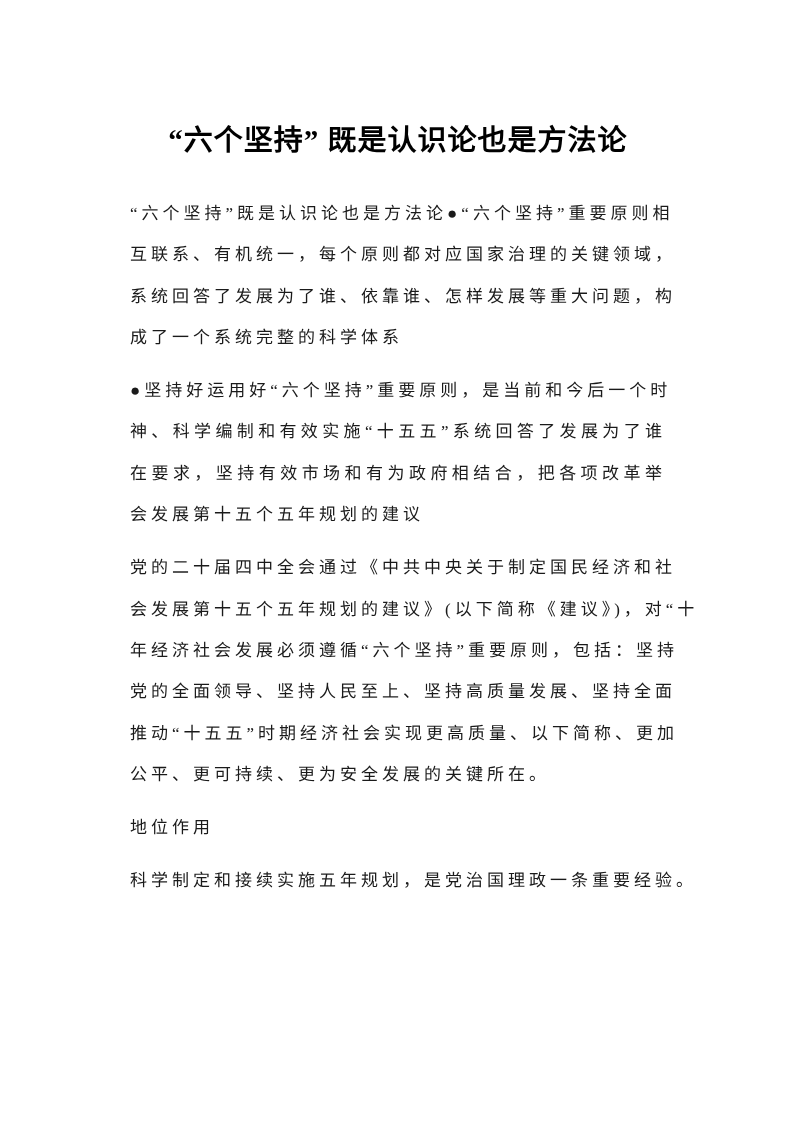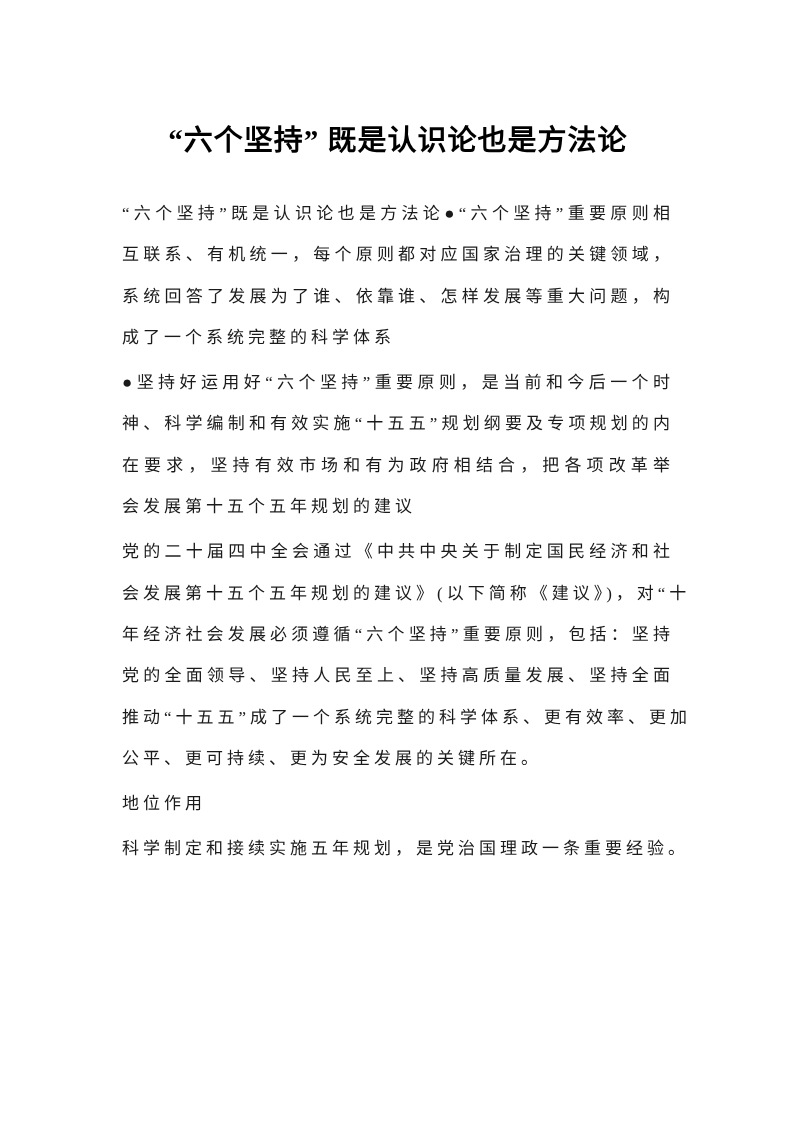--- a/index.html
+++ b/index.html
@@ -26,21 +26,21 @@
     font-size: 29px;
     font-weight: 700;
     line-height: 38px;
     letter-spacing: 1px;
     text-align: center;
     white-space: nowrap;
     margin: 0 0 34px 0;
     color: #000000;
   }
   .para {
-    margin: 4px;
+    margin: 12px;
     padding: 0;
   }
   .line {
     font-size: 17px;
     line-height: 41.3px;
     height: 41.3px;
     letter-spacing: 4px;
     color: #1a1a1a;
     text-align: justify;
     text-align-last: justify;
@@ -62,31 +62,31 @@
 
     <div class="para">
       <div class="line">“六个坚持”既是认识论也是方法论●“六个坚持”重要原则相</div>
       <div class="line">互联系、有机统一，每个原则都对应国家治理的关键领域，</div>
       <div class="line">系统回答了发展为了谁、依靠谁、怎样发展等重大问题，构</div>
       <div class="line last">成了一个系统完整的科学体系</div>
     </div>
 
     <div class="para">
       <div class="line">●坚持好运用好“六个坚持”重要原则，是当前和今后一个时</div>
-      <div class="line">神、科学编制和有效实施“十五五”规划纲要及专项规划的内</div>
+      <div class="line">神、科学编制和有效实施“十五五”系统回答了发展为了谁</div>
       <div class="line">在要求，坚持有效市场和有为政府相结合，把各项改革举</div>
       <div class="line last">会发展第十五个五年规划的建议</div>
     </div>
 
     <div class="para">
       <div class="line">党的二十届四中全会通过《中共中央关于制定国民经济和社</div>
       <div class="line">会发展第十五个五年规划的建议》(以下简称《建议》)，对“十</div>
       <div class="line">年经济社会发展必须遵循“六个坚持”重要原则，包括：坚持</div>
       <div class="line">党的全面领导、坚持人民至上、坚持高质量发展、坚持全面</div>
-      <div class="line">推动“十五五”成了一个系统完整的科学体系、更有效率、更加</div>
+      <div class="line">推动“十五五”时期经济社会实现更高质量、以下简称、更加</div>
       <div class="line last">公平、更可持续、更为安全发展的关键所在。</div>
     </div>
 
     <div class="para">
       <div class="line last">地位作用</div>
     </div>
 
     <div class="para">
       <div class="line last">科学制定和接续实施五年规划，是党治国理政一条重要经验。</div>
     </div>

